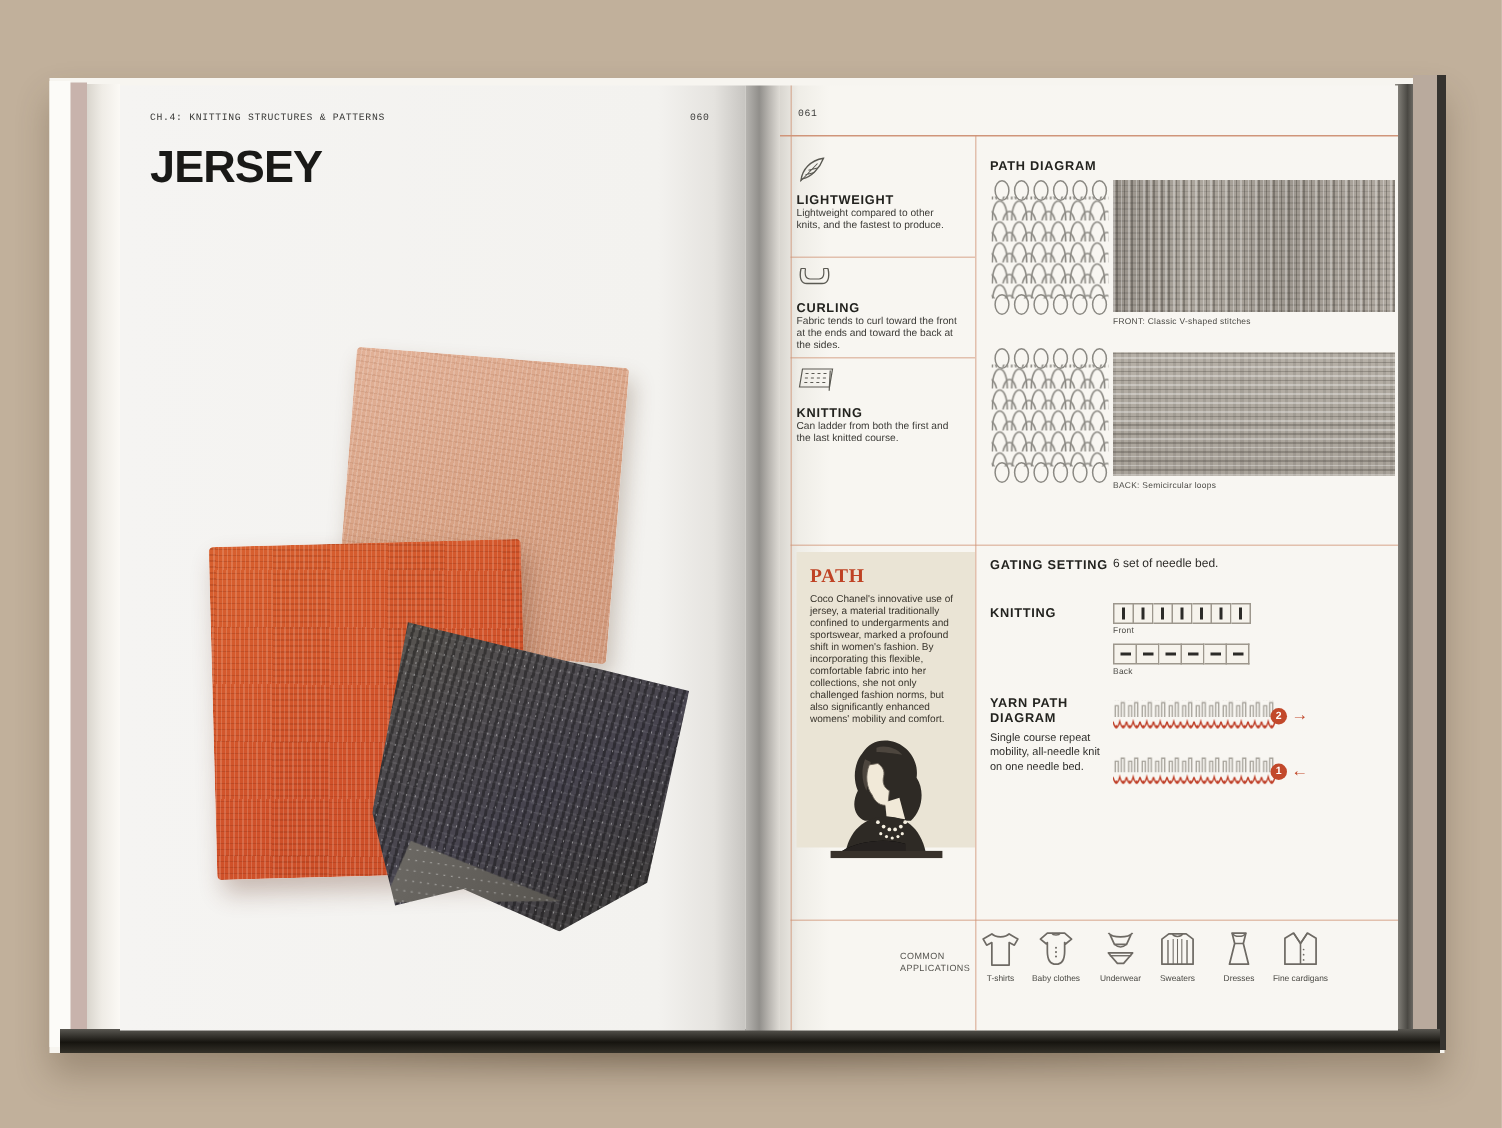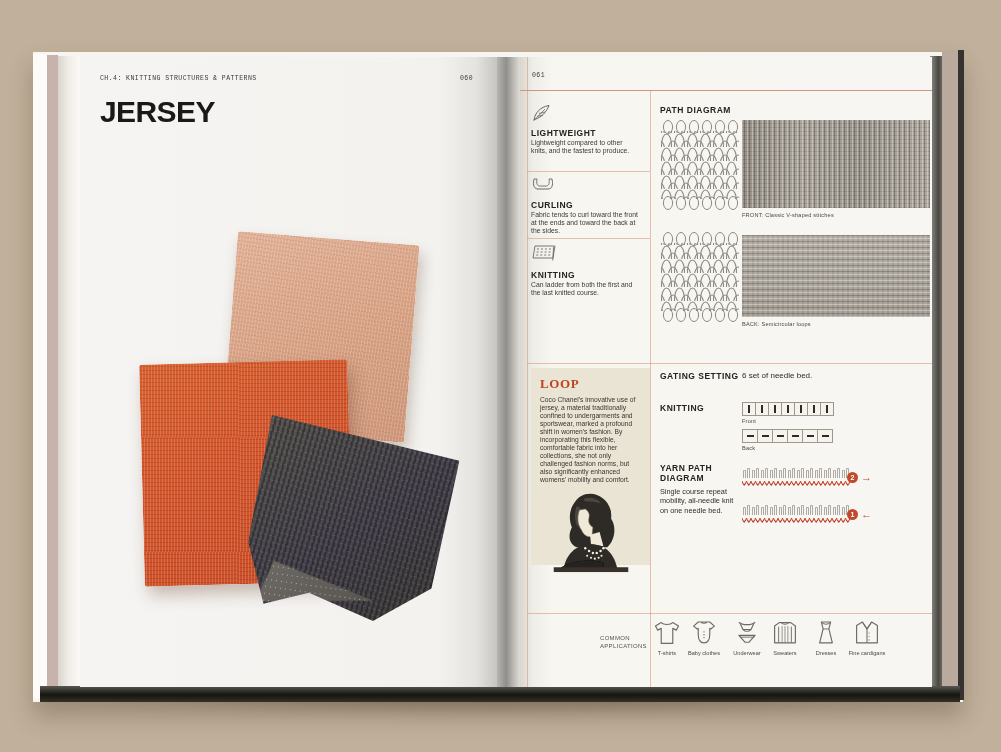--- a/index.html
+++ b/index.html
@@ -203,21 +203,21 @@
           <path d="M5.6,8 h2 M9.6,8 h2 M13.6,8 h2 M17.6,8 h2"></path>
           <path d="M5.2,11 h2 M9.2,11 h2 M13.2,11 h2 M17.2,11 h2"></path>
           <path d="M22.5,3 L21.8,16.5"></path>
         </g>
       </svg>
     </div>
     <div class="abs sec-title" style="left:11px;top:213px;">KNITTING</div>
     <div class="abs sec-body" style="left:11px;top:224px;width:110px;">Can ladder from both the first and the last knitted course.</div>
 
     <div class="abs story-box">
-      <div class="story-title">LOOP</div>
+      <div class="story-title">PATH</div>
       <div class="story-body">Coco Chanel's innovative use of jersey, a material traditionally confined to undergarments and sportswear, marked a profound shift in women's fashion. By incorporating this flexible, comfortable fabric into her collections, she not only challenged fashion norms, but also significantly enhanced womens' mobility and comfort.</div>
       <div style="margin-top:3px;">
         <svg width="86" height="86" viewBox="0 0 90 90" style="margin:0 auto;">
           <path d="M28,16 C23,22 21,33 25,42 C20,52 23,60 30,63 L62,63 C70,56 72,42 66,33 C68,19 57,7 44,7 C37,7 32,10 28,16 Z" fill="#2e2a25"></path>
           <path d="M30,20 C27,28 28,36 31,42 C33,35 33,27 34,22 Z M38,12 C44,10 52,12 56,17 C50,16 43,15 38,15 Z" fill="#4d463e"></path>
           <path d="M33,24 C30,31 31,40 35,45 C37,50 41,53 46,52 L47,42 C43,40 42,36 43,32 C44,28 42,25 39,23 Z" fill="#f1e9d8" stroke="#6a6257" stroke-width="0.6"></path>
           <path d="M44,50 L45,60 L58,62 L54,47 Z" fill="#f1e9d8"></path>
           <path d="M16,88 C18,70 30,60 45,60 C60,60 70,70 73,88 Z" fill="#2e2a25"></path>
           <g fill="#f5efe0">
             <circle cx="39" cy="64" r="1.3"></circle>

